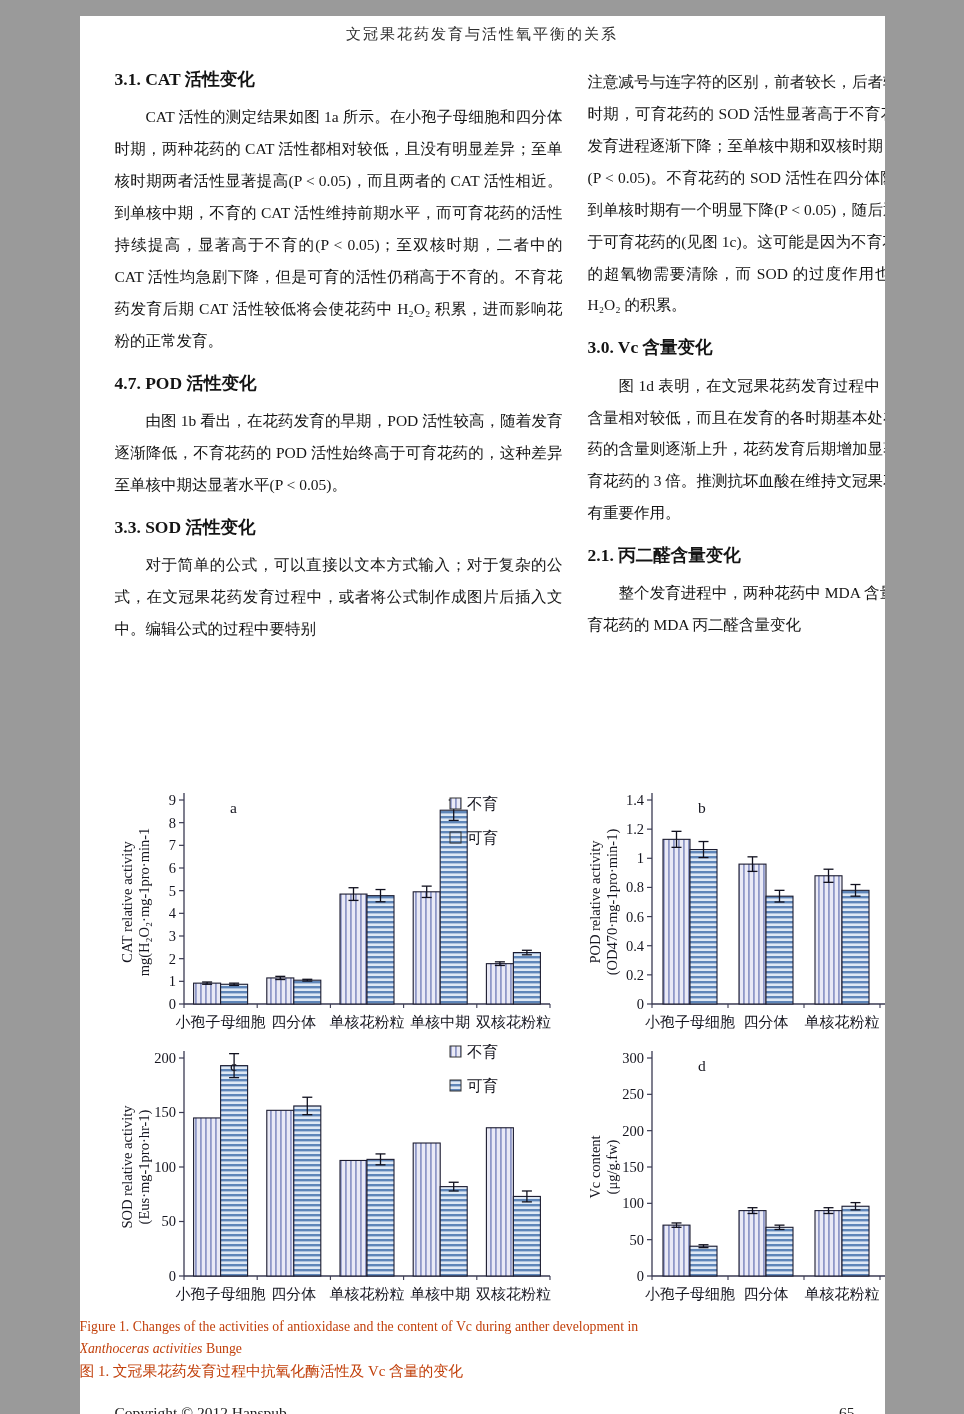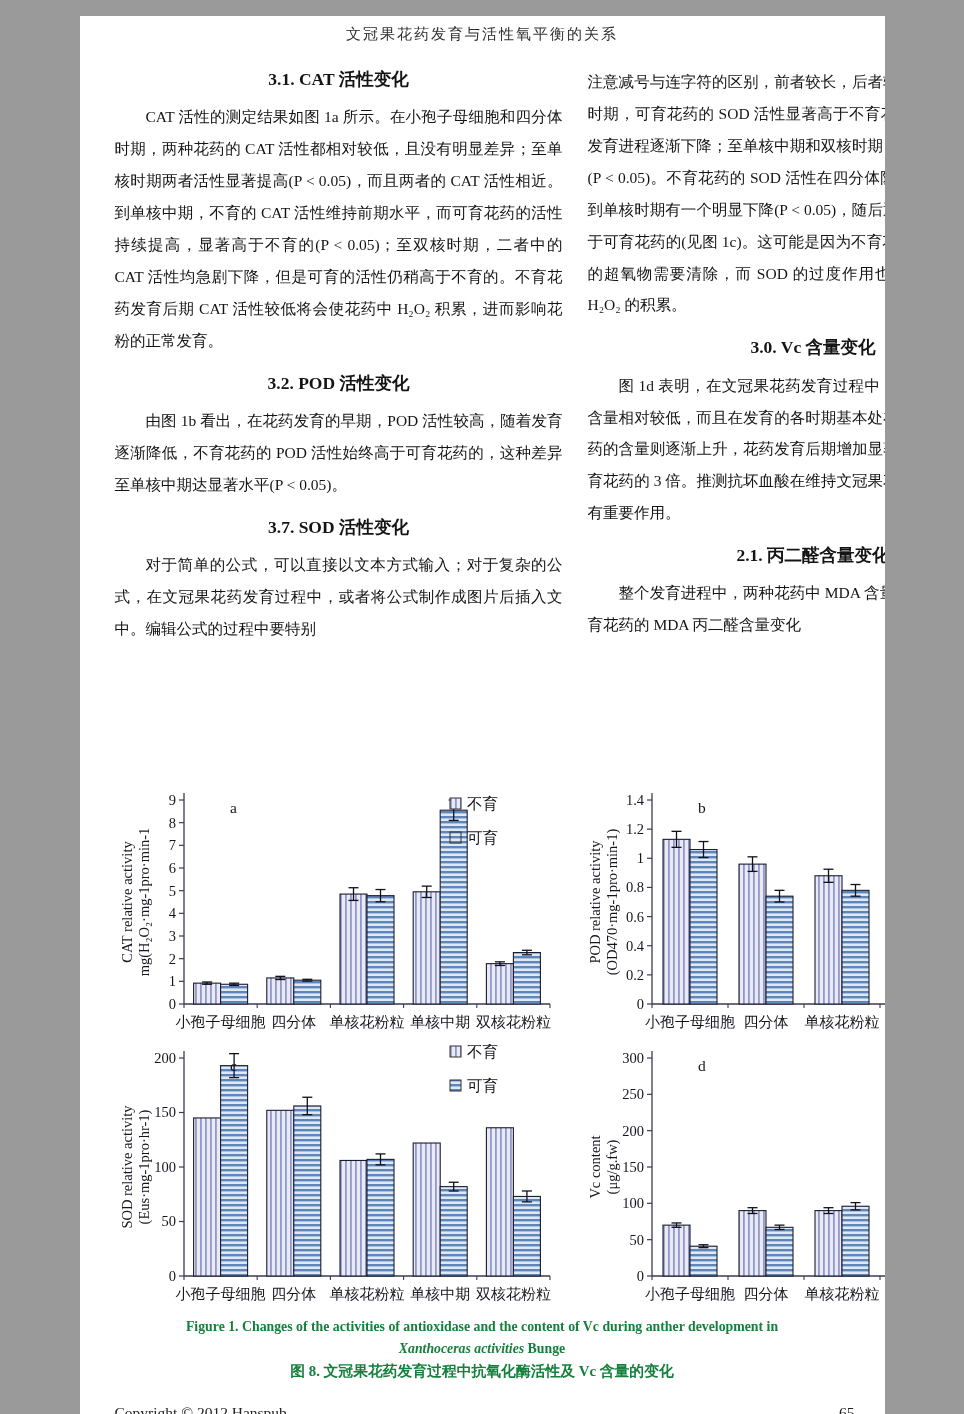--- a/index.html
+++ b/index.html
@@ -7,52 +7,52 @@
     position:relative;width:805px;height:1414px;margin:16px auto;background:#ffffff;
     font-family:"Liberation Serif","DejaVu Serif",serif;color:#141414;overflow:hidden;
   }
   .header-title{
     position:absolute;top:9px;left:0;right:0;text-align:center;
     font-size:15px;color:#2e2e2e;letter-spacing:2px;
   }
   .col{position:absolute;top:50px;font-size:15.5px;line-height:2.06;text-align:justify;}
   .col-left{left:35px;width:448px;}
   .col-right{left:508px;width:451px;}
-  h2.sec{font-size:17.5px;font-weight:bold;margin:13px 0 9px;line-height:1.5;text-align:center;}
+  h2.sec{font-size:17.5px;font-weight:bold;margin:13px 0 9px;line-height:1.5;text-align:left;}
   h2.first{margin-top:0;}
   p.body{margin:0 0 7px;text-indent:2em;}
   p.noindent{text-indent:0;}
   .chart{position:absolute;}
   #chart-a{left:30px;top:770px;width:452px;height:258px;}
   #chart-b{left:498px;top:770px;width:466px;height:258px;}
   #chart-c{left:30px;top:1028px;width:452px;height:272px;}
   #chart-d{left:498px;top:1028px;width:466px;height:272px;}
   .caption{
-    position:absolute;top:1300px;left:0;right:0;text-align:center;
-    font-size:13.8px;font-weight:bold;line-height:1.6;color:#15803d;
+    position:absolute;top:1300px;left:0;right:0;
+    font-size:13.8px;font-weight:normal;line-height:1.6;color:#c2410c;
   }
   .caption .zh{font-size:14.8px;}
   .footer{
     position:absolute;left:35px;right:30px;top:1388px;
     display:flex;justify-content:space-between;font-size:15.5px;color:#222;text-align:right;
   }
 </style>
 </head>
 <body>
 
 <div class="page">
 
   <div class="header-title">文冠果花药发育与活性氧平衡的关系</div>
 
   <div class="col col-left">
     <h2 class="sec first">3.1. CAT 活性变化</h2>
     <p class="body">CAT 活性的测定结果如图 1a 所示。在小孢子母细胞和四分体时期，两种花药的 CAT 活性都相对较低，且没有明显差异；至单核时期两者活性显著提高(P &lt; 0.05)，而且两者的 CAT 活性相近。到单核中期，不育的 CAT 活性维持前期水平，而可育花药的活性持续提高，显著高于不育的(P &lt; 0.05)；至双核时期，二者中的 CAT 活性均急剧下降，但是可育的活性仍稍高于不育的。不育花药发育后期 CAT 活性较低将会使花药中 H₂O₂ 积累，进而影响花粉的正常发育。</p>
-    <h2 class="sec">3.2. POD 活性变化</h2>
+    <h2 class="sec">4.7. POD 活性变化</h2>
     <p class="body">由图 1b 看出，在花药发育的早期，POD 活性较高，随着发育逐渐降低，不育花药的 POD 活性始终高于可育花药的，这种差异至单核中期达显著水平(P &lt; 0.05)。</p>
-    <h2 class="sec">3.7. SOD 活性变化</h2>
+    <h2 class="sec">3.3. SOD 活性变化</h2>
     <p class="body">对于简单的公式，可以直接以文本方式输入；对于复杂的公式，在文冠果花药发育过程中，或者将公式制作成图片后插入文中。编辑公式的过程中要特别</p>
   </div>
 
   <div class="col col-right">
     <p class="body noindent">注意减号与连字符的区别，前者较长，后者较短。在小孢子母细胞时期，可育花药的 SOD 活性显著高于不育花药的(P &lt; 0.05)，随着发育进程逐渐下降；至单核中期和双核时期，显著低于不育花药的(P &lt; 0.05)。不育花药的 SOD 活性在四分体阶段之前变化不显著，到单核时期有一个明显下降(P &lt; 0.05)，随后逐渐上升，并且显著高于可育花药的(见图 1c)。这可能是因为不育花药在发育后期有较多的超氧物需要清除，而 SOD 的过度作用也可导致花药发育后期 H₂O₂ 的积累。</p>
     <h2 class="sec">3.0. Vc 含量变化</h2>
     <p class="body">图 1d 表明，在文冠果花药发育过程中，不育花药的抗坏血酸含量相对较低，而且在发育的各时期基本处在同一水平。而可育花药的含量则逐渐上升，花药发育后期增加显著(P &lt; 0.05)，几乎是不育花药的 3 倍。推测抗坏血酸在维持文冠果花药活性氧的平衡中具有重要作用。</p>
     <h2 class="sec">2.1.  丙二醛含量变化</h2>
     <p class="body">整个发育进程中，两种花药中 MDA 含量均趋于 V 型变化，不育花药的 MDA 丙二醛含量变化</p>
   </div>
@@ -387,21 +387,21 @@
         <text x="371" y="22.5" font-size="15.5" fill="#15151f" font-family="Liberation Serif, serif">不育</text>
         <rect x="354" y="46" width="11" height="11" fill="url(#phz3)" stroke="#333" stroke-width="1"></rect>
         <text x="371" y="56.5" font-size="15.5" fill="#15151f" font-family="Liberation Serif, serif">可育</text>
         <text transform="rotate(-90 17 123)" x="17" y="123" dy="0.34em" text-anchor="middle" font-size="14.5" fill="#15151f" font-family="Liberation Serif, serif">Vc content</text>
         <text transform="rotate(-90 34 123)" x="34" y="123" dy="0.34em" text-anchor="middle" font-size="14.5" fill="#15151f" font-family="Liberation Serif, serif">(μg/g.fw)</text>
       </svg></div>
 
   <div class="caption">
     <div>Figure 1. Changes of the activities of antioxidase and the content of Vc during anther development in</div>
     <div><i>Xanthoceras activities</i><span> Bunge</span></div>
-    <div class="zh">图 8.  文冠果花药发育过程中抗氧化酶活性及 Vc 含量的变化</div>
+    <div class="zh">图 1.  文冠果花药发育过程中抗氧化酶活性及 Vc 含量的变化</div>
   </div>
 
   <div class="footer">
     <span>Copyright © 2012 Hanspub</span>
     <span>65</span>
   </div>
 
 </div>
 
 </body></html>

